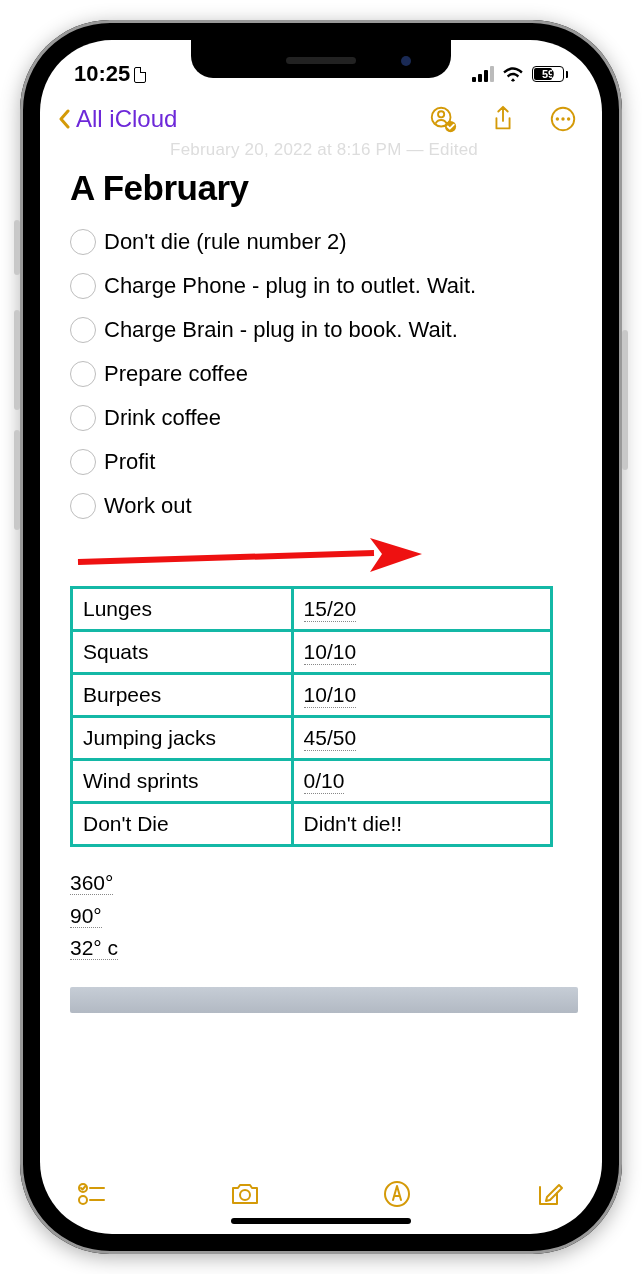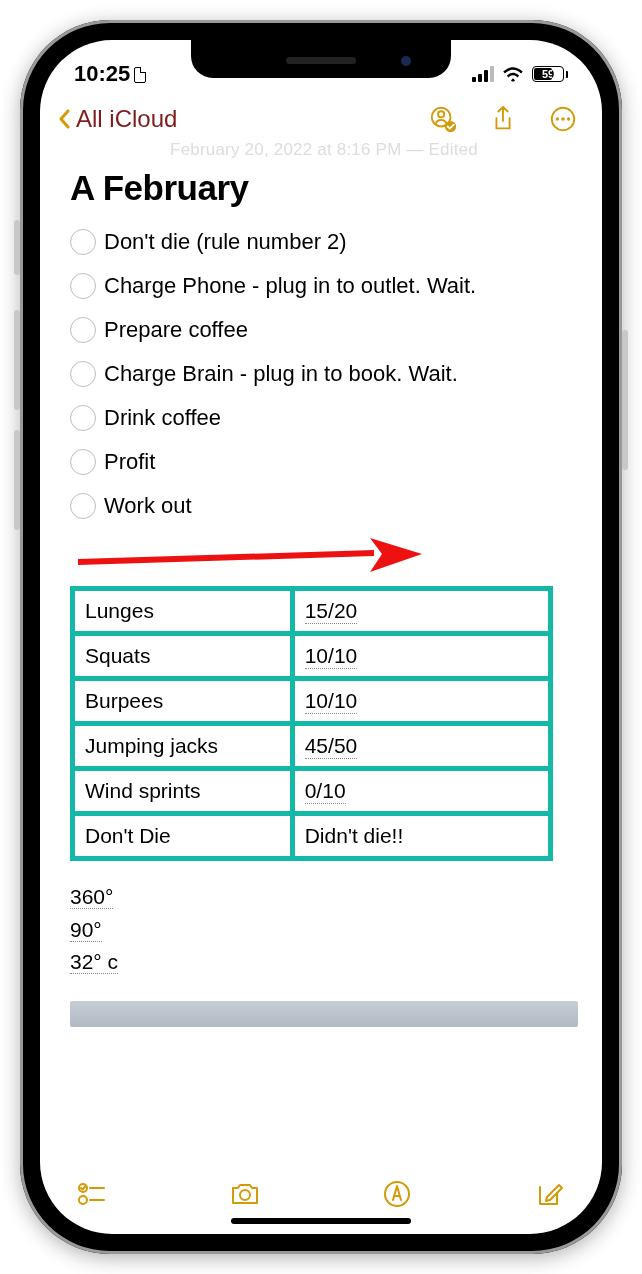--- a/index.html
+++ b/index.html
@@ -73,21 +73,21 @@
   .batt-body { width:32px; height:16px; border:1.5px solid #000; border-radius:4px; position:relative; display:flex; align-items:center; justify-content:center;}
   .batt-fill { position:absolute; left:1px; top:1px; bottom:1px; width:59%; background:#000; border-radius:2px;}
   .batt-tip { width:2px; height:7px; background:#000; border-radius:0 1px 1px 0;}
   .batt-txt { position:relative; z-index:2; font-size:11px; font-weight:700; color:#fff; mix-blend-mode:difference;}
   .sim-icon { width:12px; height:16px; border:1.5px solid #000; border-radius:2px; position:relative; margin-left:4px; display:inline-block; vertical-align:-2px;}
   .sim-icon::after{content:""; position:absolute; right:-1px; top:-1px; width:5px; height:5px; background:#fff; border-left:1.5px solid #000; border-bottom:1.5px solid #000;}
 
   
   .nav {
     display:flex; align-items:center; justify-content:space-between;
-    padding:10px 24px 4px 14px; color:#7f1d1d;
+    padding:10px 24px 4px 14px; color:#6d28d9;
   }
   .back { display:flex; align-items:center; gap:2px; font-size:24px;}
   .nav-icons { display:flex; align-items:center; gap:30px;}
   .nav-icons svg { width:30px; height:30px; }
   .chev { width:20px; height:20px;}
 
   
   .content { flex:1; overflow:hidden; padding:6px 24px 0 30px; position:relative;}
   .ghost-date { color:#ddd; font-size:17px; text-align:center; margin-top:-4px; margin-bottom:4px; letter-spacing:.2px;}
   h1.title { font-size:35px; font-weight:800; margin:8px 0 12px 0; letter-spacing:-.5px;}
@@ -95,21 +95,21 @@
   .chk { list-style:none; }
   .chk li { display:flex; align-items:center; gap:8px; font-size:22px; padding:9px 0;}
   .circle { width:26px; height:26px; border:1.6px solid #bdbdbd; border-radius:50%; flex:none;}
 
   
   .arrow { position:relative; height:50px; margin:4px 0 4px 0;}
   .arrow svg{ position:absolute; left:4px; top:0; width:350px; height:50px;}
 
   
   table.ex { width:95%; border-collapse:collapse; margin-top:4px; font-size:21px;}
-  table.ex td { border:5px solid #14b8a6; padding:8px 10px; vertical-align:middle;}
+  table.ex td { border:3px solid #14b8a6; padding:8px 10px; vertical-align:middle;}
   table.ex td:first-child { width:46%; }
   .dotted { border-bottom:1px dotted #888; padding-bottom:1px;text-align:center;}
 
   .deg { margin-top:20px; font-size:21px; line-height:1.55;}
   .deg span{ border-bottom:1px dotted #888;}
 
   .img-strip { margin-top:22px; height:26px; background:linear-gradient(#c6cdd6,#b2b9c3); border-radius:2px; width:100%;}
 
   
   .toolbar {
@@ -192,25 +192,25 @@
         <li>
             <span class="circle"></span>
             <span>Don't die (rule number 2)</span>
           </li>
         <li>
             <span class="circle"></span>
             <span>Charge Phone - plug in to outlet. Wait.</span>
           </li>
         <li>
             <span class="circle"></span>
+            <span>Charge Brain - plug in to book. Wait.</span>
+          </li>
+        <li>
+            <span class="circle"></span>
             <span>Prepare coffee</span>
-          </li>
-        <li>
-            <span class="circle"></span>
-            <span>Charge Brain - plug in to book. Wait.</span>
           </li>
         <li>
             <span class="circle"></span>
             <span>Drink coffee</span>
           </li>
         <li>
             <span class="circle"></span>
             <span>Profit</span>
           </li>
         <li>

